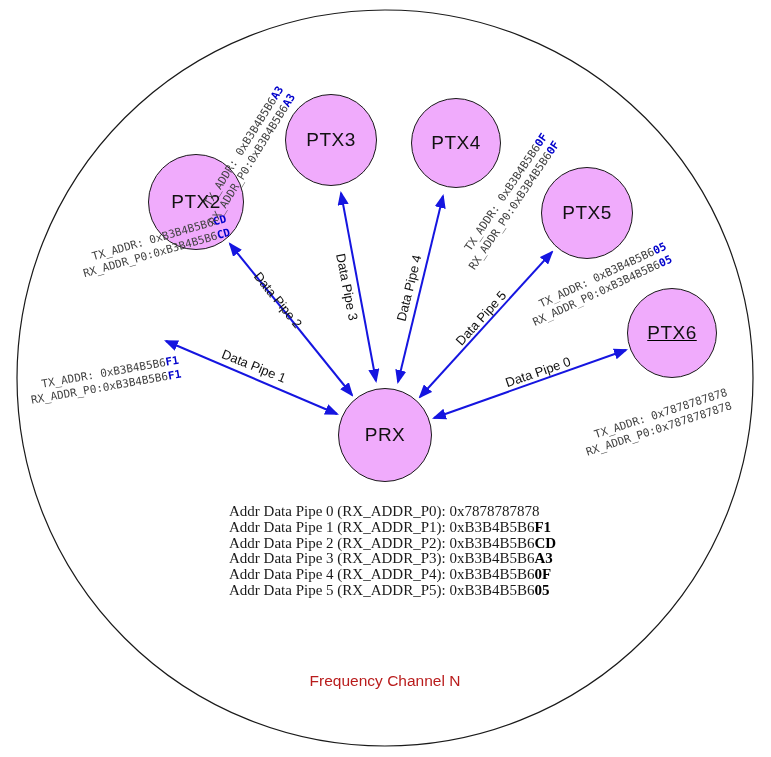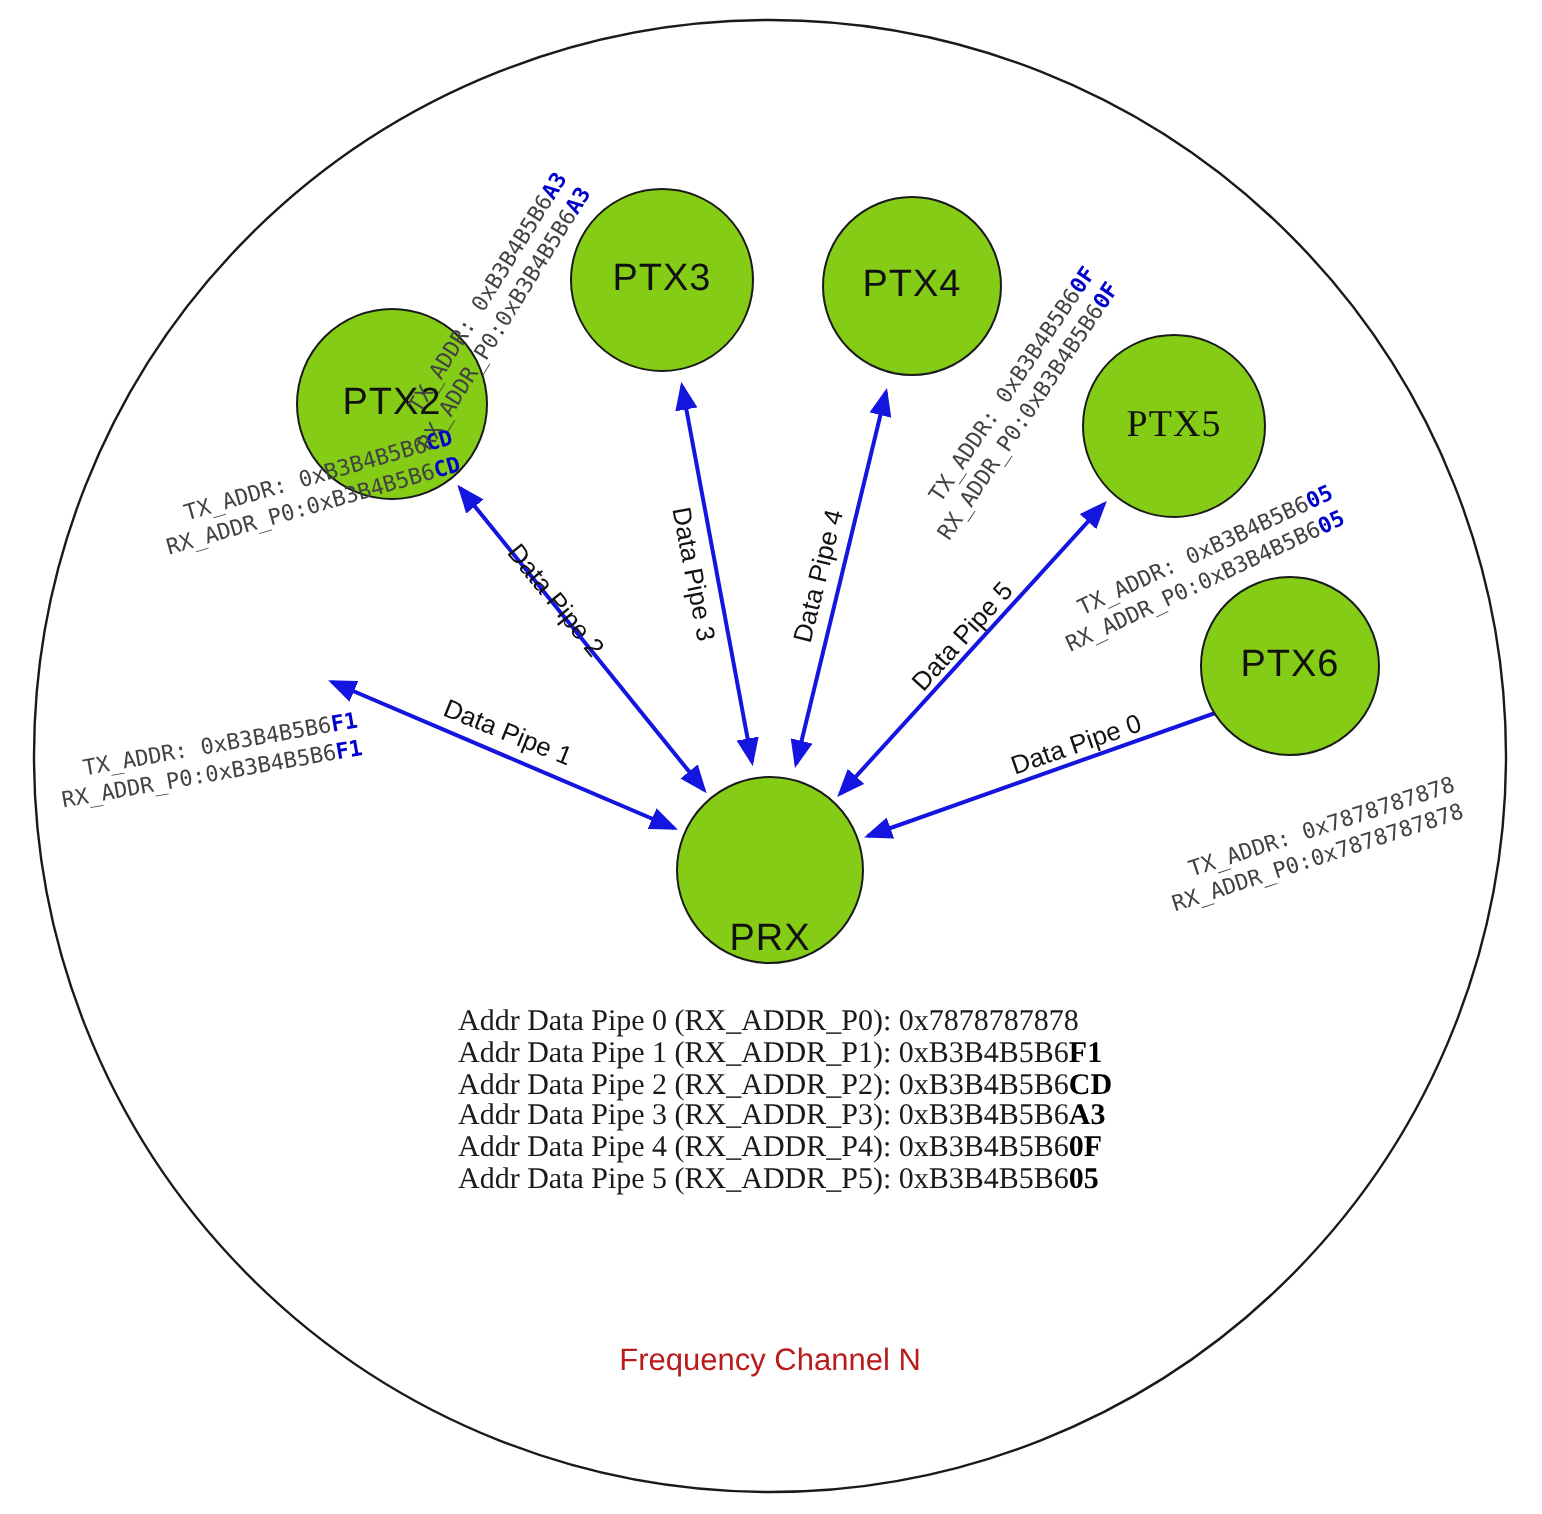--- a/index.html
+++ b/index.html
@@ -6,33 +6,33 @@
   .stage {
     position:relative; width:771px; height:757px; background:#fff;
     font-family:"Liberation Sans", sans-serif; overflow:hidden;
   }
   svg.layer { position:absolute; left:0; top:0; width:771px; height:757px; }
   .outer-circle { fill:#ffffff; stroke:#1a1a1a; stroke-width:1.2; }
   .pipe { stroke:#1515e0; stroke-width:2; marker-start:url(#ah); marker-end:url(#ah); }
 
   .node {
     position:absolute; border-radius:50%;
-    background:#84cc16; border:1.3px solid #1a1a1a;
+    background:#f0abfc; border:1.3px solid #1a1a1a;
     display:flex; align-items:center; justify-content:center;
     box-sizing:border-box;
   }
   .node .node-label { font-size:19px; color:#111; letter-spacing:.5px; }
 
   .n-ptx1{left:61px;top:266px;width:104px;height:104px;}
   .n-ptx2{left:148px;top:154px;width:96px;height:96px;align-items:center;}
   .n-ptx3{left:285px;top:94px;width:92px;height:92px;}
   .n-ptx4{left:411px;top:98px;width:90px;height:90px;}
-  .n-ptx5{left:541px;top:167px;width:92px;height:92px;font-family:Liberation Serif, serif;}
-  .n-ptx6{left:600px;top:288px;width:90px;height:90px;}
-  .n-prx {left:338px;top:388px;width:94px;height:94px;align-items:flex-end;}
+  .n-ptx5{left:541px;top:167px;width:92px;height:92px;}
+  .n-ptx6{left:627px;top:288px;width:90px;height:90px;text-decoration:underline;}
+  .n-prx {left:338px;top:388px;width:94px;height:94px;}
 
   .pipe-label {
     position:absolute; white-space:nowrap; font-size:13px; color:#111;
   }
   .pl-1{left:254px;top:366px;transform:translate(-50%,-50%) rotate(22deg);}
   .pl-2{left:278px;top:300px;transform:translate(-50%,-50%) rotate(51deg);}
   .pl-3{left:347px;top:287px;transform:translate(-50%,-50%) rotate(79deg);}
   .pl-4{left:409px;top:288px;transform:translate(-50%,-50%) rotate(-76deg);}
   .pl-5{left:481px;top:318px;transform:translate(-50%,-50%) rotate(-48deg);}
   .pl-0{left:538px;top:372px;transform:translate(-50%,-50%) rotate(-19deg);}

